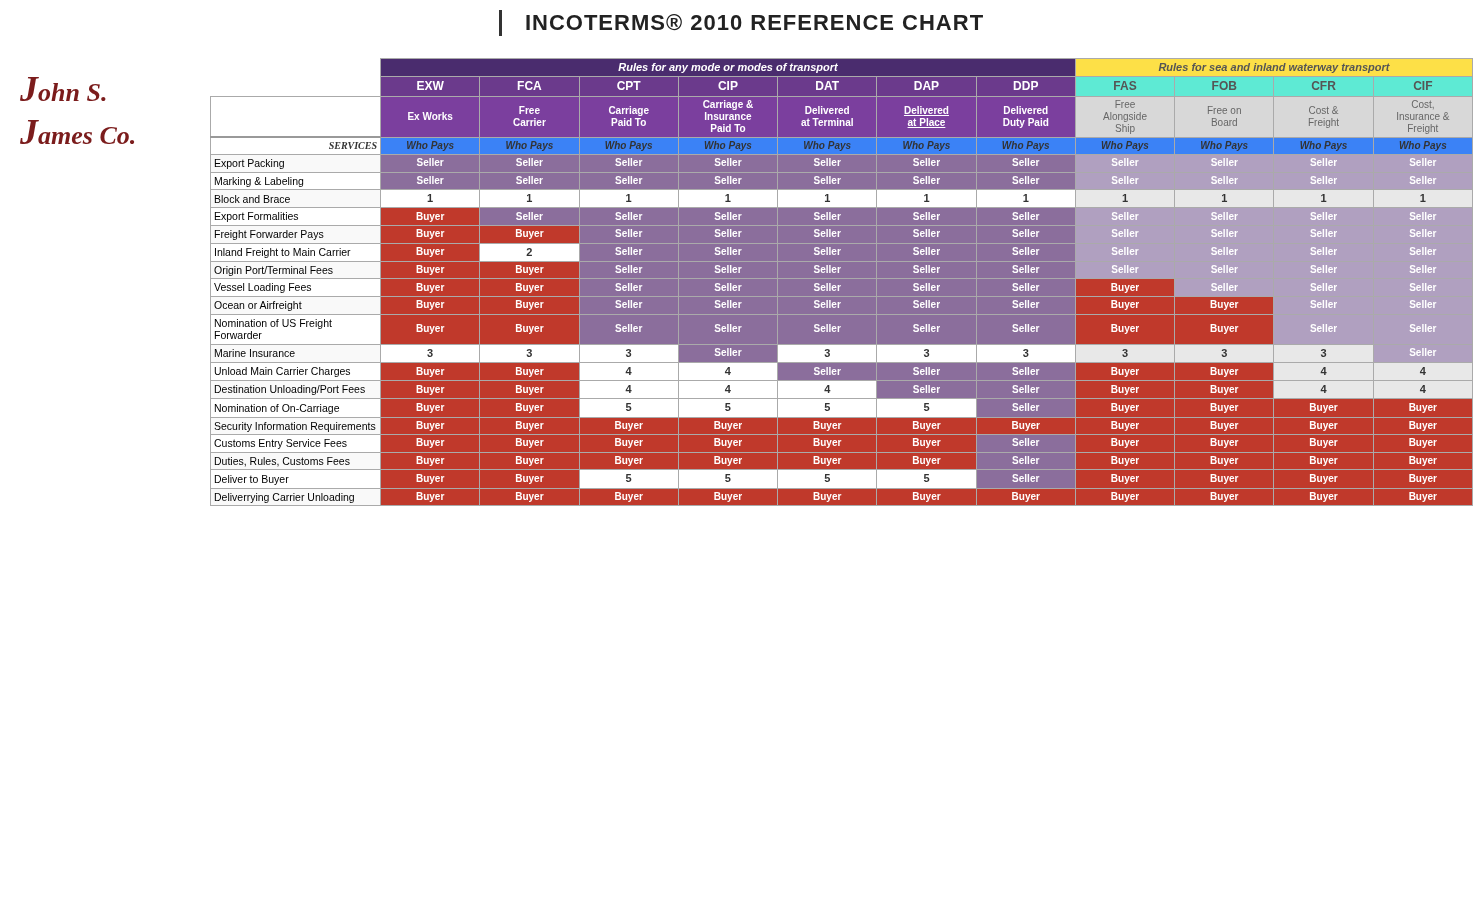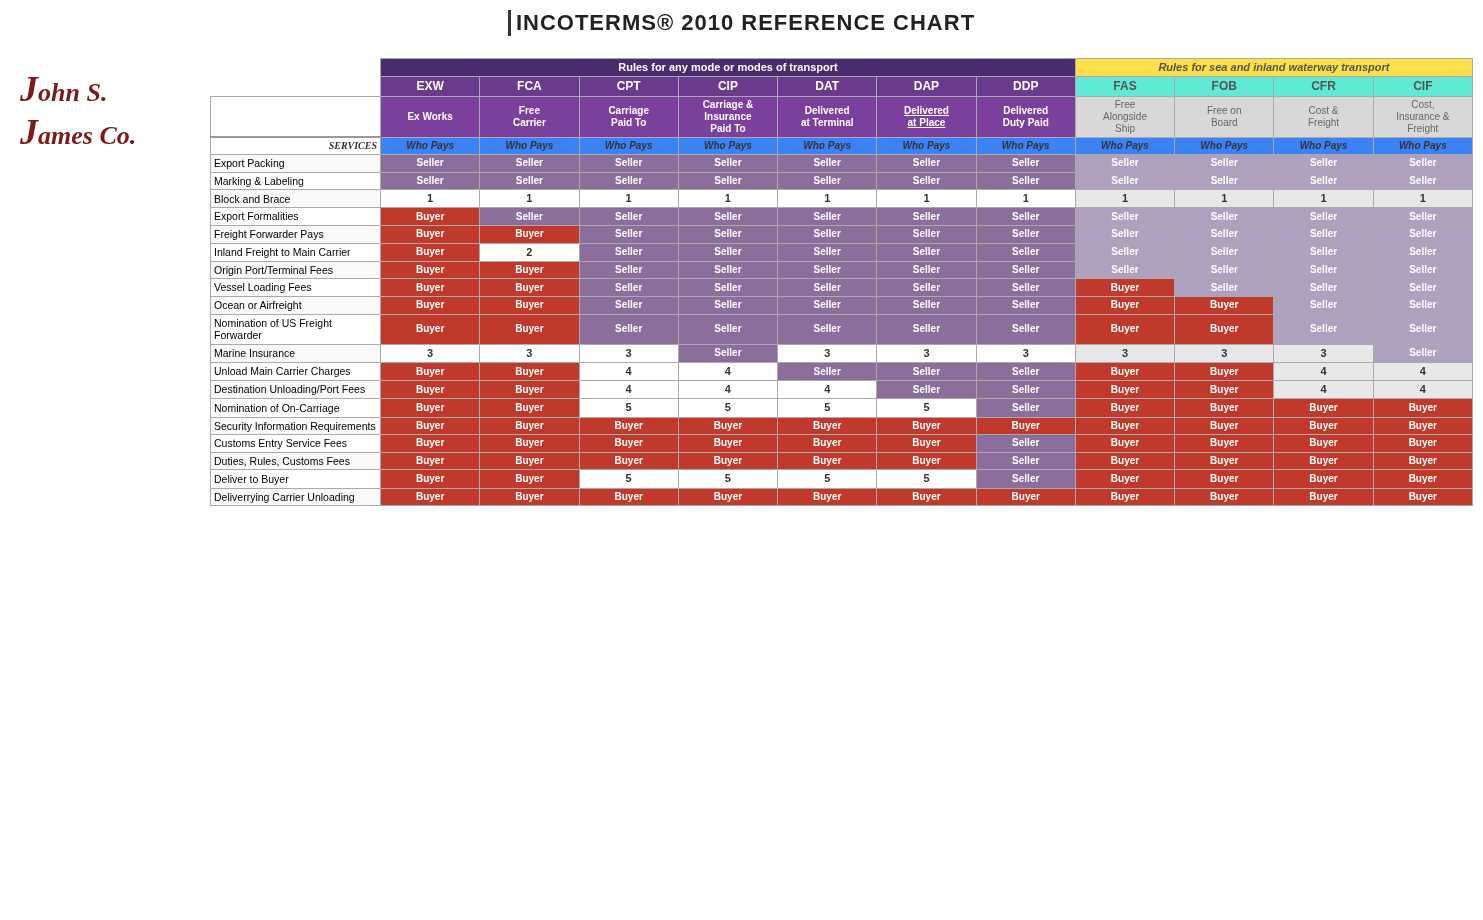--- a/index.html
+++ b/index.html
@@ -11,21 +11,21 @@
     }
     #main-title {
       text-align: center;
       font-size: 22px;
       font-weight: bold;
       color: #222;
       margin-bottom: 12px;
       letter-spacing: 1px;
       border-left: 3px solid #333;
       display: inline-block;
-      padding-left: 5px;
+      padding-left: 23px;
     }
     .title-wrapper {
       text-align: center;
       margin-bottom: 10px;
     }
     .logo-area {
       position: relative;
       display: inline-block;
       vertical-align: top;
       width: 200px;
@@ -62,20 +62,21 @@
     }
     .services-col {
       width: 170px;
       text-align: left;
       font-size: 10.5px;
     }
     
     .mode-header-any {
       background: #4a2c6e;
       color: #fff;
+      font-style: italic;
       font-weight: bold;
       font-size: 11px;
     }
     .mode-header-sea {
       background: #fde047;
       color: #555;
       font-style: italic;
       font-size: 11px;
     }
     

